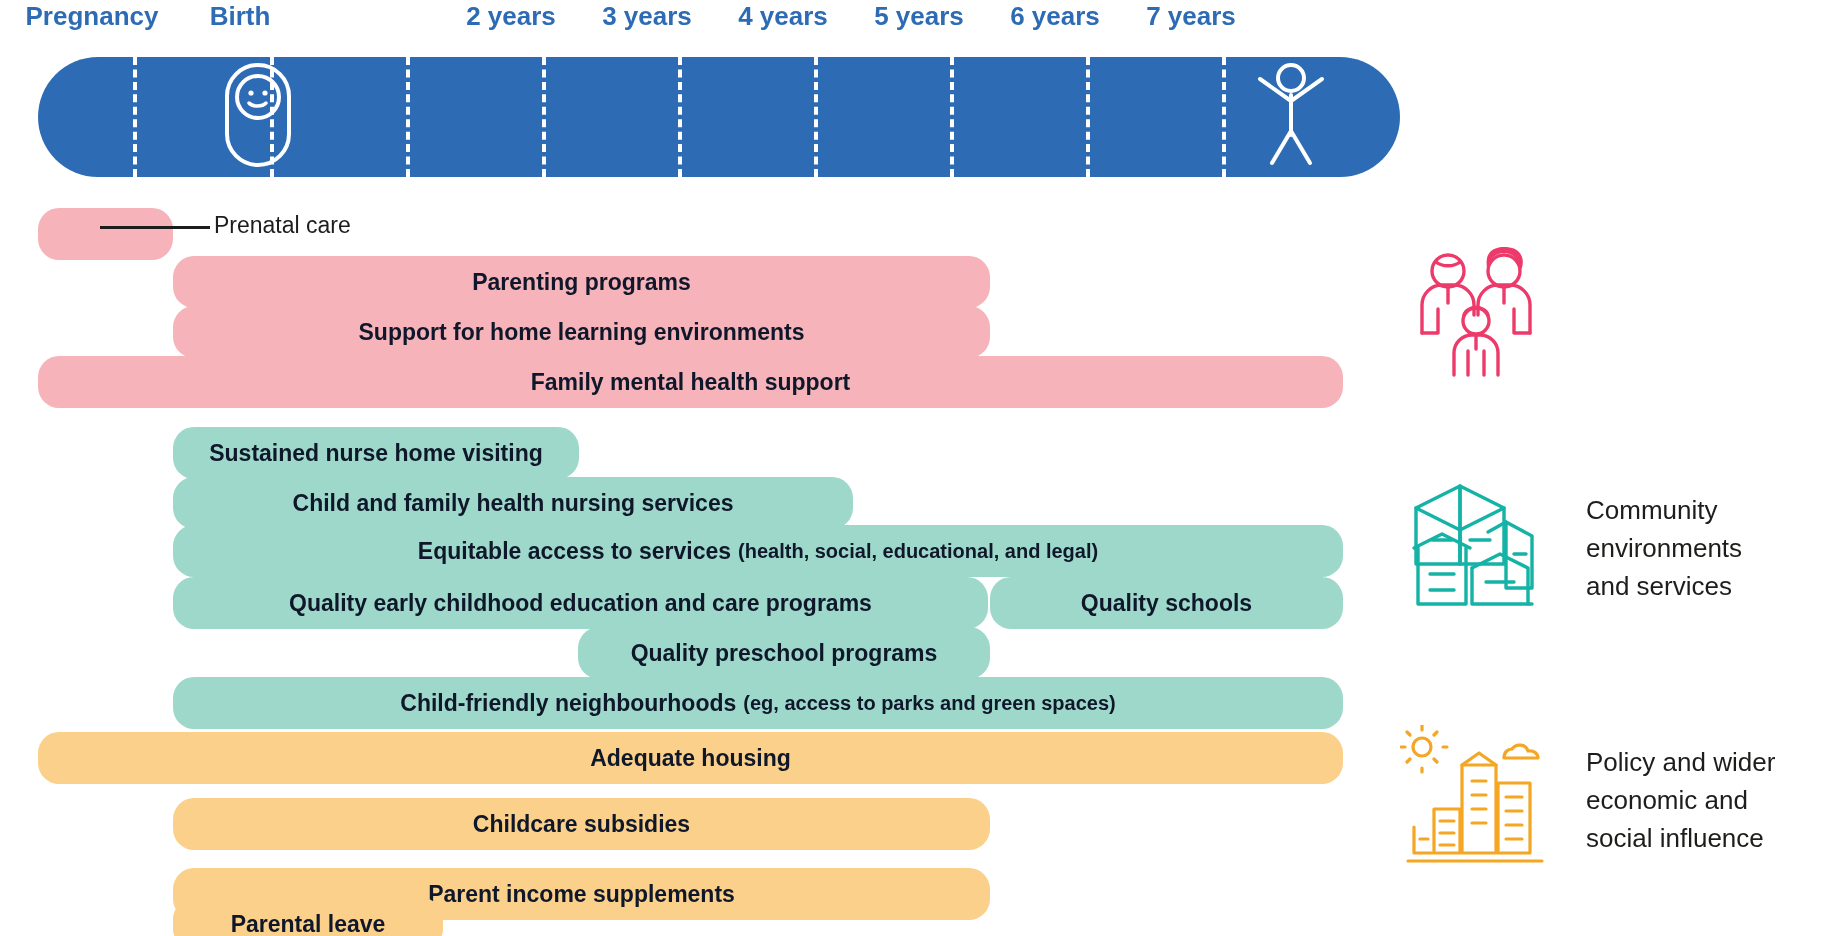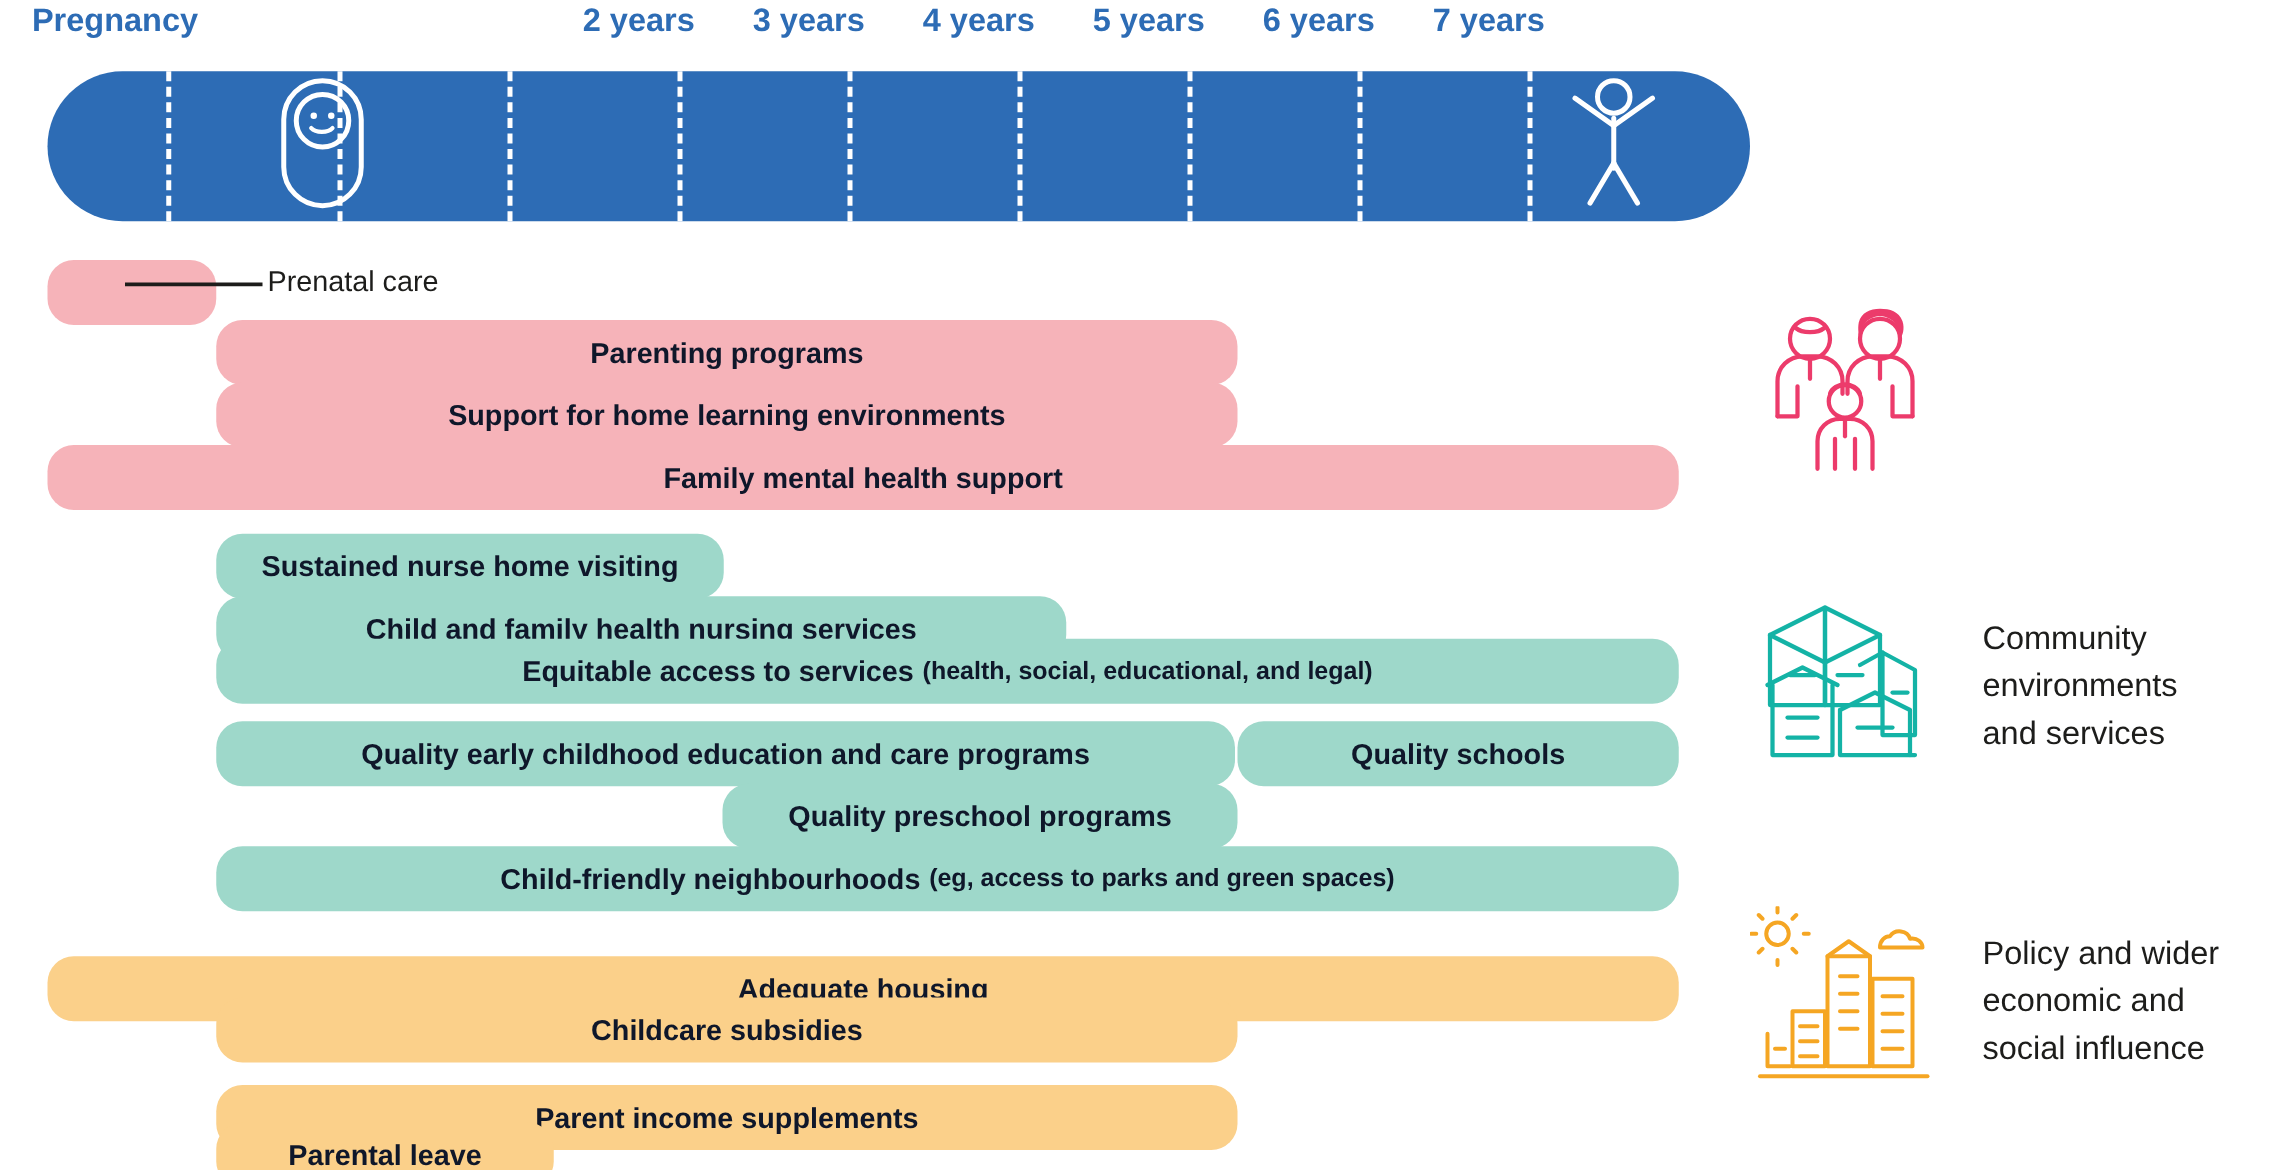--- a/index.html
+++ b/index.html
@@ -123,20 +123,21 @@
     white-space: pre-line;
   }
 </style>
 </head>
 <body>
 
 <div class="stage">
 
   <div class="axis" id="axis">
       <div class="axis-label" style="left: -18px; width: 220px;">Pregnancy</div>
+      <div class="axis-label" style="left: 130px; width: 220px;">Birth</div>
       <div class="axis-label" style="left: 401px; width: 220px;">2 years</div>
       <div class="axis-label" style="left: 537px; width: 220px;">3 years</div>
       <div class="axis-label" style="left: 673px; width: 220px;">4 years</div>
       <div class="axis-label" style="left: 809px; width: 220px;">5 years</div>
       <div class="axis-label" style="left: 945px; width: 220px;">6 years</div>
       <div class="axis-label" style="left: 1081px; width: 220px;">7 years</div>
     </div>
 
   <div class="agebar" id="agebar">
 
@@ -181,38 +182,38 @@
       </div>
       <div class="bar pink" style="left: 38px; width: 1305px; top: 356px;">
         <span>Family mental health support</span>
       </div>
       <div class="bar teal" style="left: 173px; width: 406px; top: 427px;">
         <span>Sustained nurse home visiting</span>
       </div>
       <div class="bar teal" style="left: 173px; width: 680px; top: 477px;">
         <span>Child and family health nursing services</span>
       </div>
-      <div class="bar teal" style="left: 173px; width: 1170px; top: 511px;">
+      <div class="bar teal" style="left: 173px; width: 1170px; top: 525px;">
         <span>Equitable access to services</span>
         <span class="sub">(health, social, educational, and legal)</span>
       </div>
       <div class="bar teal" style="left: 173px; width: 815px; top: 577px;">
         <span>Quality early childhood education and care programs</span>
       </div>
       <div class="bar teal" style="left: 990px; width: 353px; top: 577px;">
         <span>Quality schools</span>
       </div>
       <div class="bar teal" style="left: 578px; width: 412px; top: 627px;">
         <span>Quality preschool programs</span>
       </div>
       <div class="bar teal" style="left: 173px; width: 1170px; top: 677px;">
         <span>Child-friendly neighbourhoods</span>
         <span class="sub">(eg, access to parks and green spaces)</span>
       </div>
-      <div class="bar orange" style="left: 38px; width: 1305px; top: 765px; text-decoration: underline;">
+      <div class="bar orange" style="left: 38px; width: 1305px; top: 732px;">
         <span>Adequate housing</span>
       </div>
       <div class="bar orange" style="left: 173px; width: 817px; top: 798px;">
         <span>Childcare subsidies</span>
       </div>
       <div class="bar orange" style="left: 173px; width: 817px; top: 848px; margin-top: 20px;">
         <span>Parent income supplements</span>
       </div>
       <div class="bar orange" style="left: 173px; width: 270px; top: 898px;">
         <span>Parental leave</span>

